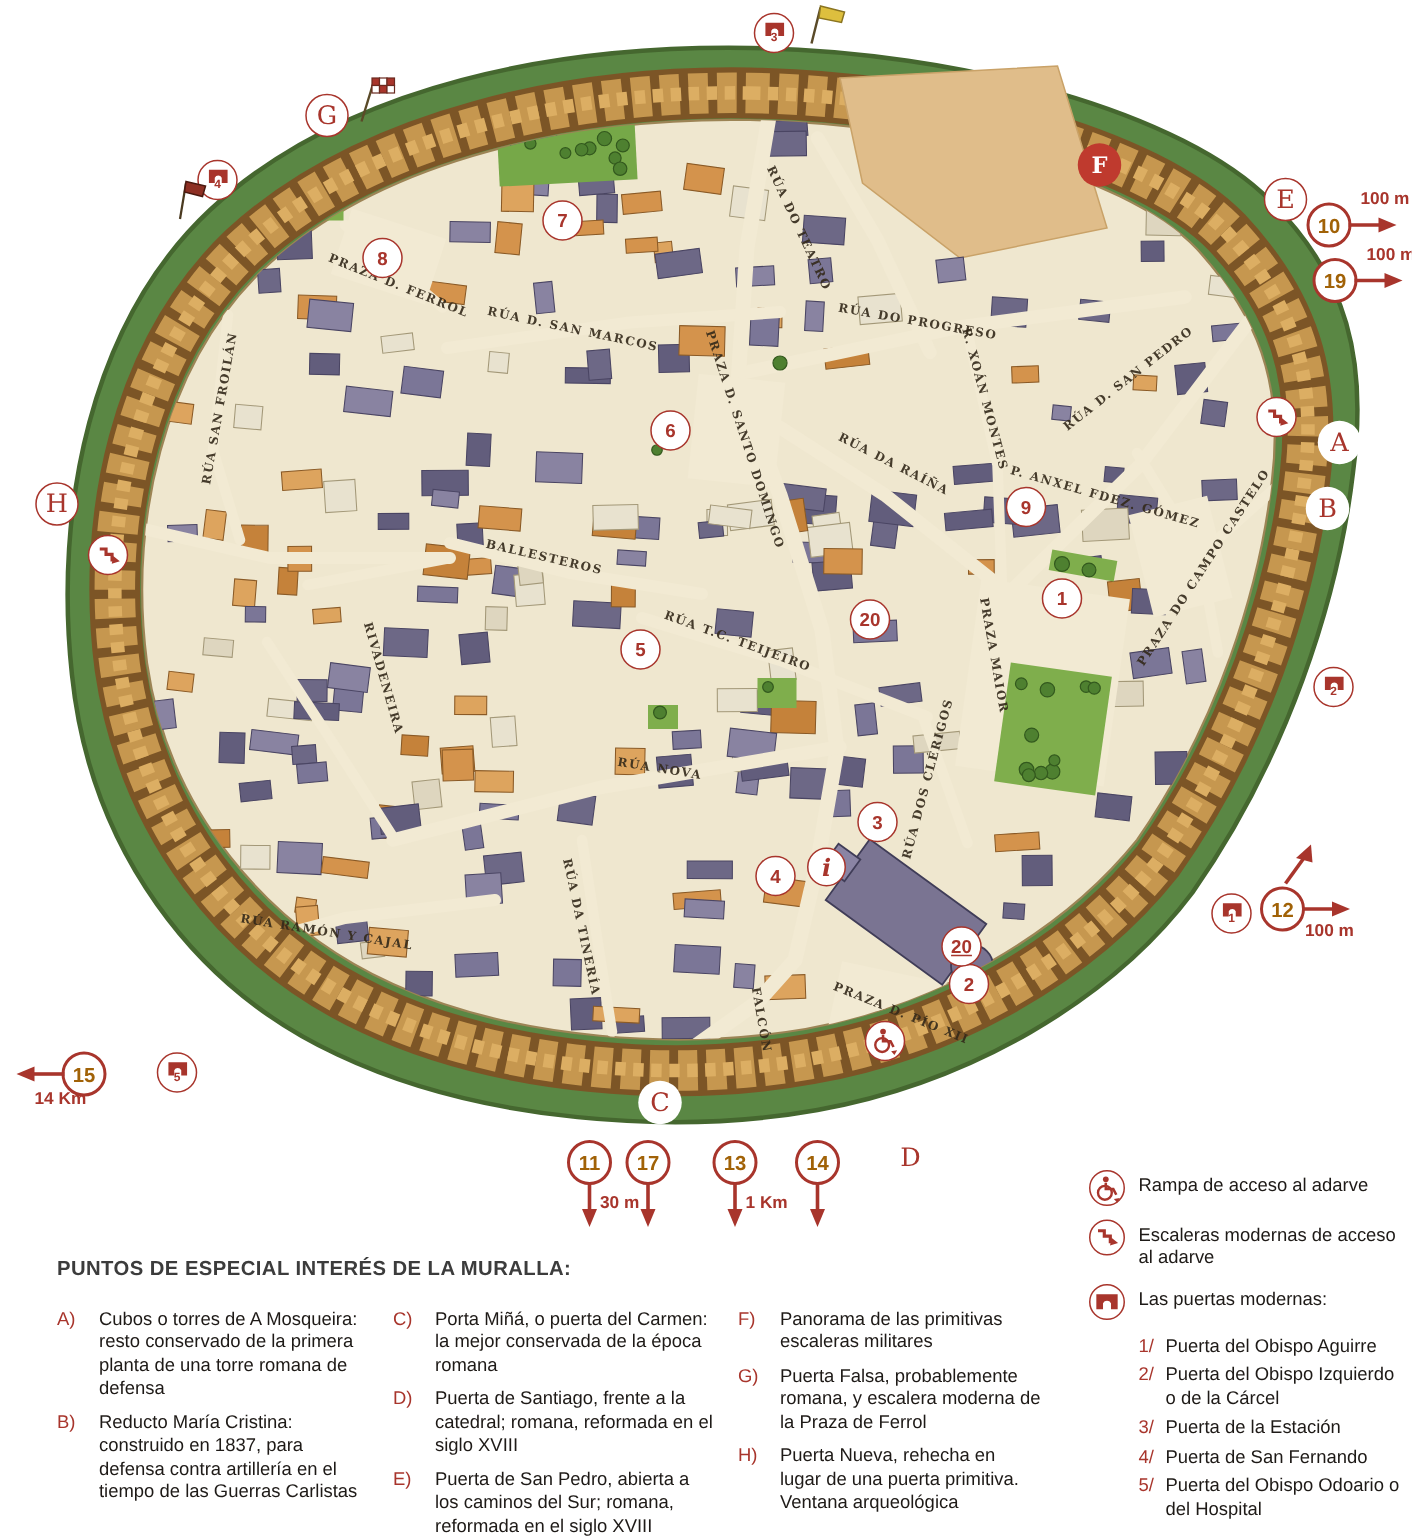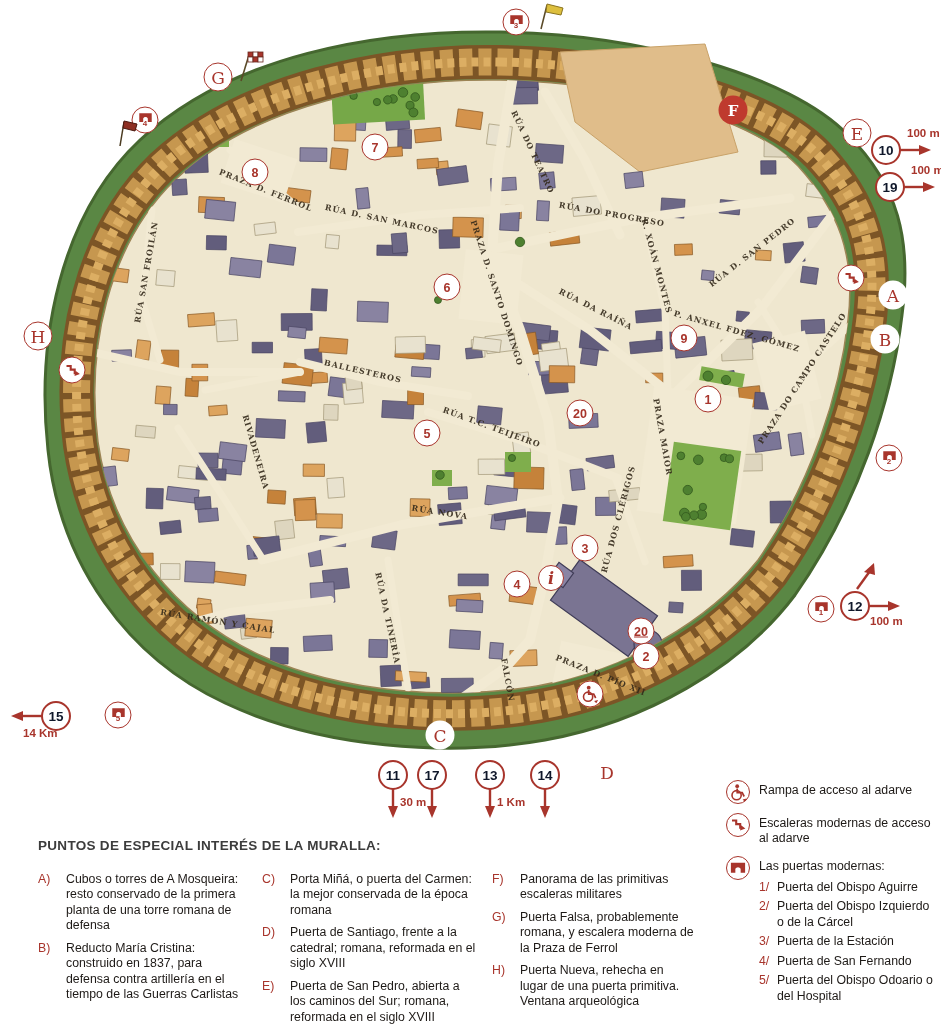--- a/index.html
+++ b/index.html
@@ -17,21 +17,21 @@
   .letter.solid{background:#bf3a2e;color:#fff;border:none;font-weight:bold;font-size:15px;}
   .num{width:27px;height:27px;border:1.8px solid #a8352c;font:bold 12.5px "Liberation Sans",sans-serif;}
   .info{width:26px;height:26px;border:1.8px solid #a8352c;font-family:"DejaVu Serif",serif;font-style:italic;font-weight:bold;font-size:16px;}
   .gate{width:27px;height:27px;border:1.8px solid #a8352c;flex-direction:column;}
   .gate .gn{font:bold 8px "Liberation Sans",sans-serif;margin-top:-3px;line-height:1;}
   .stairsmk{width:27px;height:27px;border:1.8px solid #a8352c;}
   .wheelmk{width:27px;height:27px;border:1.8px solid #a8352c;}
   .flag{background:none;border:none;z-index:6;}
 
   .edge{position:absolute;width:30px;height:30px;z-index:7;}
-  .ecirc{width:30px;height:30px;border-radius:50%;background:#fff;border:2px solid #a8352c;color:#0f172a;
+  .ecirc{width:30px;height:30px;border-radius:50%;background:#fff;border:2px solid #a8352c;color:#a16207;
          display:flex;align-items:center;justify-content:center;font:bold 13.5px "Liberation Sans",sans-serif;box-sizing:border-box;}
   .aa{position:absolute;overflow:visible;}
   .scale{position:absolute;color:#a8352c;font:bold 11.5px "Liberation Sans",sans-serif;white-space:nowrap;}
 
   .slabel{position:absolute;white-space:nowrap;font-family:"DejaVu Serif",serif;font-size:8px;font-weight:bold;
           letter-spacing:1.1px;color:#33291a;text-transform:uppercase;z-index:4;opacity:.9;}
 
   
   #legend-title{position:absolute;left:38px;top:838px;font:bold 13.5px "Liberation Sans",sans-serif;
                 color:#3c3c3c;letter-spacing:.3px;}
@@ -567,21 +567,21 @@
   </div>
   <div class="sym-row">
     <span class="sym-icon" id="stairs-icon">
         <svg width="18" height="18" viewBox="0 0 18 18">
           <path d="M3,4.5 h4.2 v3.6 h4 v3.6 h2" fill="none" stroke="#a8352c" stroke-width="2.1"></path>
           <path d="M12,9.2 l4.4,3.4 -5.4,1.8 z" fill="#a8352c"></path>
         </svg>
       </span>
     <span class="sym-label">Escaleras modernas de acceso al adarve</span>
   </div>
-  <div class="sym-row" style="margin-bottom:0;">
+  <div class="sym-row" style="margin-bottom:10px;">
     <span class="sym-icon" id="gate-icon">
         <svg width="16" height="11.68" viewBox="0 0 15 11">
           <path d="M0.8,0.8 h13.4 v9.4 h-4.2 v-3.8 a2.8,2.8 0 0 0 -5,0 v3.8 h-4.2 z" fill="#a8352c"></path>
         </svg>
       </span>
     <span class="sym-label">Las puertas modernas:</span>
   </div>
   <div id="gates-list">
       <div class="gate-item">
         <span class="gnum">1/</span>

